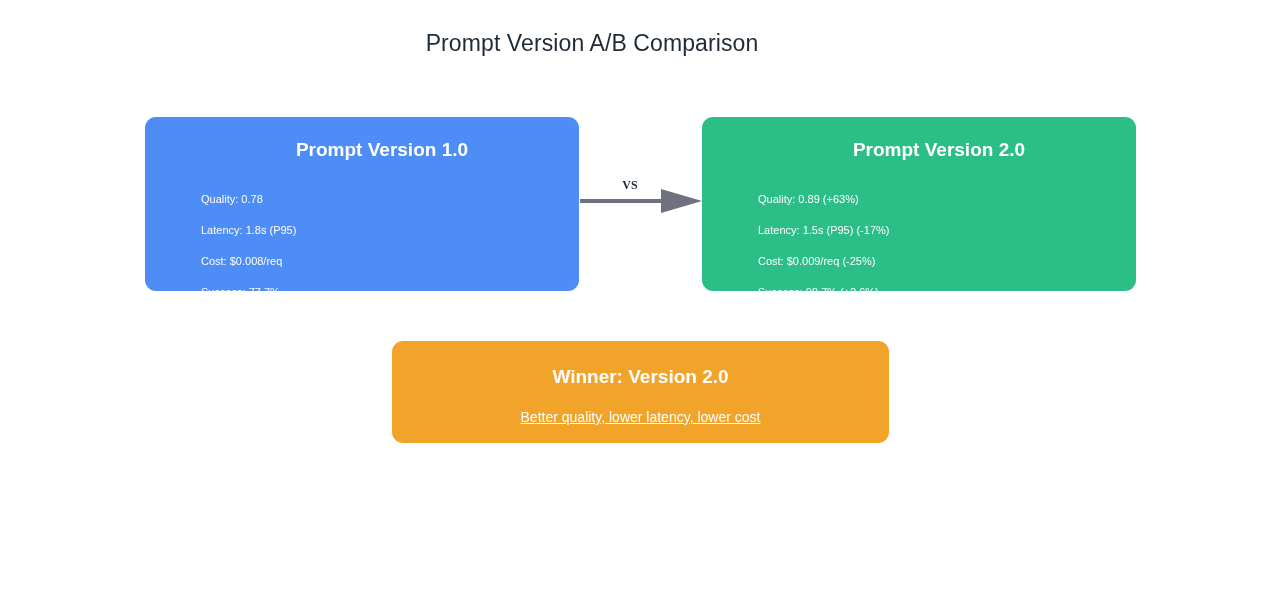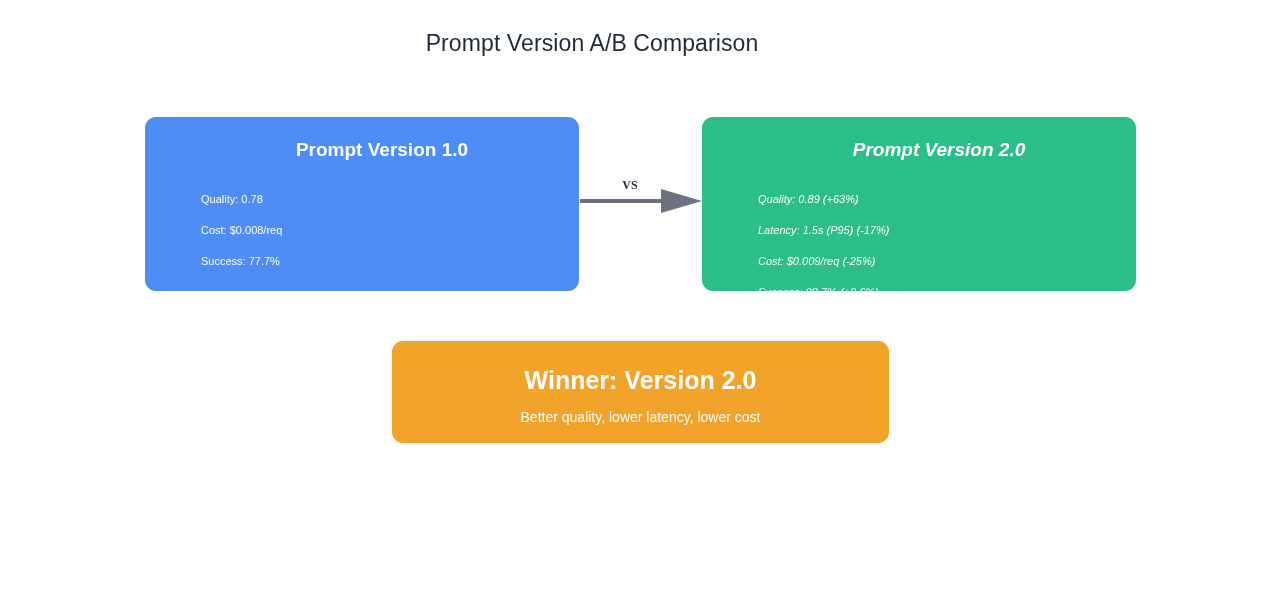--- a/index.html
+++ b/index.html
@@ -36,21 +36,21 @@
   .card {
     position: absolute;
     width: 434px;
     height: 174px;
     border-radius: 11px;
     box-sizing: border-box;
     
     overflow: visible;
   }
   .card-a { left: 145px; top: 117px; background: #4e8df5; }
-  .card-b { left: 702px; top: 117px; background: #2bbe87; font-style: italic; }
+  .card-b { left: 702px; top: 117px; background: #2bbe87; }
 
   .card-clip {
     position: absolute;
     left: 0;
     top: 0;
     width: 434px;
     height: 174px;
     border-radius: 11px;
     overflow: hidden;
   }
@@ -129,46 +129,48 @@
     border-radius: 11px;
     background: #f2a42a;
     box-sizing: border-box;
   }
   .winner-title {
     position: absolute;
     left: 0;
     top: 25px;
     width: 497px;
     text-align: center;
-    font-size: 25px;
+    font-size: 19px;
     font-weight: bold;
     color: #ffffff;
   }
   .winner-subtitle {
     position: absolute;
     left: 0;
     top: 68px;
     width: 497px;
     text-align: center;
     font-size: 14px;
     color: #ffffff;
+    text-decoration: underline;
   }
 </style>
 </head>
 <body>
 
 <div class="stage">
 
   <div class="page-title">Prompt Version A/B Comparison</div>
 
   <div class="card card-a">
     <div class="card-clip"></div>
     <div class="card-title">Prompt Version 1.0</div>
     <div class="metric-list">
       <div class="metric-line">Quality: 0.78</div>
+      <div class="metric-line">Latency: 1.8s (P95)</div>
       <div class="metric-line">Cost: $0.008/req</div>
       <div class="metric-line">Success: 77.7%</div>
     </div>
   </div>
 
   <div class="arrow-wrap">
     <div class="arrow-shaft"></div>
     <div class="arrow-head"></div>
     <div class="arrow-label">VS</div>
   </div>

